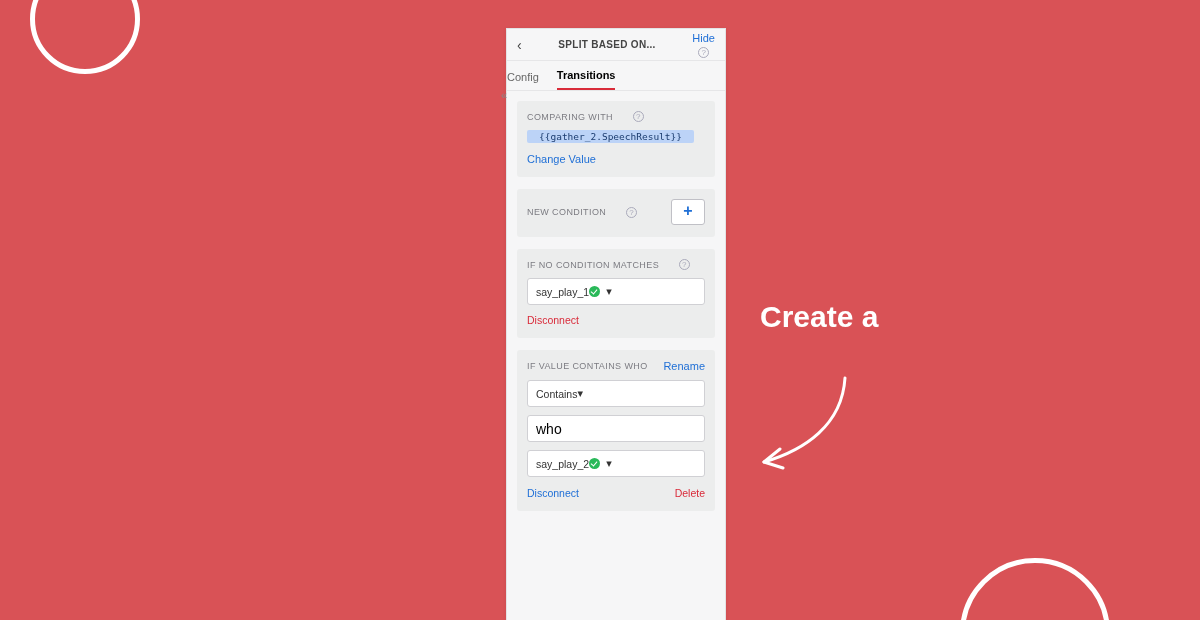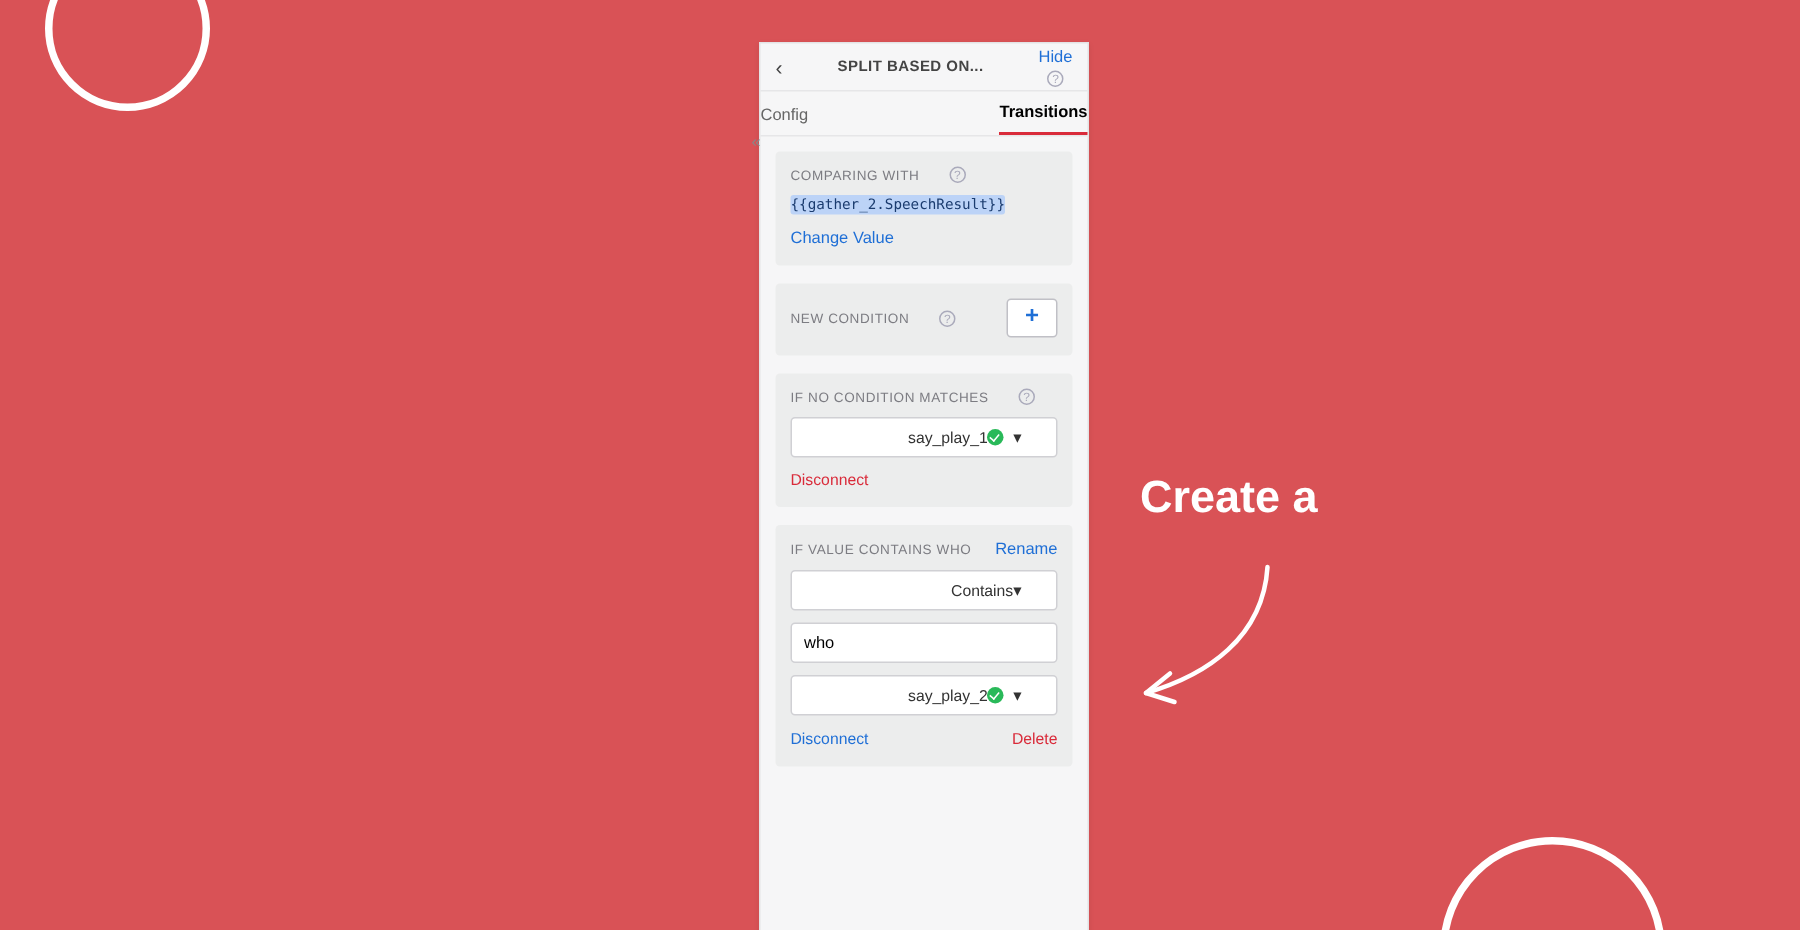--- a/index.html
+++ b/index.html
@@ -7,21 +7,21 @@
     width: 1200px; height: 620px;
     background: #d95256;
     font-family: -apple-system, BlinkMacSystemFont, "Segoe UI", Arial, sans-serif;
     position: relative; overflow: hidden;
   }
   .deco-circle { position:absolute; border:5px solid #fff; border-radius:50%; }
   .deco-tl { width:110px; height:110px; top:-36px; left:30px; }
   .deco-br { width:150px; height:150px; bottom:-88px; right:90px; }
 
   .callout {
-    position:absolute; top:315px; left:760px; color:#fff;
+    position:absolute; top:300px; left:760px; color:#fff;
     font-weight:800; font-size:30px; line-height:1.12;
   }
   .arrow-wrap { position:absolute; top:370px; left:750px; }
 
   .panel {
     position:absolute; top:28px; left:506px;
     width:220px; height:665px;
     background:#f6f6f7; border:1px solid #e3e3e5;
     font-size:11px; color:#333;
     display:flex; flex-direction:column;
@@ -33,60 +33,60 @@
   }
   .back-btn{ font-size:14px; color:#444; cursor:pointer; }
   .panel-title{ font-size:10px; font-weight:700; letter-spacing:.3px; color:#444; }
   .hide-link{ color:#1f6fd6; font-size:11px; cursor:pointer; display:flex; align-items:center; gap:3px;flex-direction:column;}
   .help-ic{ display:inline-block; width:11px;height:11px;border:1px solid #aab; border-radius:50%; font-size:8px; line-height:10px; text-align:center; color:#aab;}
   .collapse-handle{
     position:absolute; left:-6px; top:60px;
     font-size:11px; color:#888;
   }
   .tabs{
-    display:flex; justify-content:space-between; gap:18px;
+    display:flex; justify-content:flex-start; gap:18px;
     border-bottom:1px solid #e6e6e8; height:30px; align-items:flex-end;
   }
   .tab{ font-size:11px; color:#666; padding-bottom:7px; cursor:pointer;}
   .tab.active{ color:#000; font-weight:700; border-bottom:2px solid #d92b3a; }
 
   .body{ padding:10px; flex:1; overflow:auto; }
   .card{
     background:#eceded; border-radius:3px;
     padding:10px 10px 12px; margin-bottom:12px;
   }
   .card-label{ font-size:9px; color:#7c7c82; letter-spacing:.4px; display:flex; align-items:center; gap:20px;}
   .card-label .help{font-size:8px;}
   .placeholder-token{
     margin-top:8px; display:inline-block;
     background:#bcd3f7; color:#1b3c6f;
     font-family:ui-monospace,Menlo,monospace; font-size:9.5px;
-    padding:1px 0; border-radius:2px;
+    padding:1px 12px; border-radius:2px;
   }
   .link{ color:#1f6fd6; cursor:pointer; }
   .section-top{ display:flex; justify-content:space-between; align-items:center; }
   .add-btn{
     width:34px;height:26px;border:1px solid #c0c0c6;border-radius:3px;background:#fff;
     color:#1f6fd6;font-size:16px;font-weight:700;line-height:22px;text-align:center;cursor:pointer;
   }
   .select-row{
     margin-top:8px; height:27px; background:#fff; border:1px solid #d0d0d4; border-radius:3px;
-    display:flex; align-items:center; justify-content:flex-end; padding:0 23px;
+    display:flex; align-items:center; justify-content:flex-start; padding:0 8px;
     font-size:10.5px; cursor:pointer;
   }
   .chev{ font-size:11px; color:#333; }
   .ok-ic{ width:11px;height:11px;border-radius:50%;background:#29b959;display:inline-block;position:relative;margin-right:4px;}
   .ok-ic::after{content:"";position:absolute;left:3px;top:1.5px;width:3px;height:5px;border:solid #fff;border-width:0 1.5px 1.5px 0;transform:rotate(40deg);}
   .right-cluster{ display:flex; align-items:center; gap:2px;}
   .danger{ color:#d92b3a; cursor:pointer; }
   .input-row{
     margin-top:8px; height:27px; background:#fff; border:1px solid #d0d0d4; border-radius:3px;
     padding:0 8px; font-size:10.5px; display:flex; align-items:center;
   }
-  .input-row input{ border:none; outline:none; width:100%; font-size:11px; }
+  .input-row input{ border:none; outline:none; width:100%; font-size:14px; }
   .card-foot{ display:flex; justify-content:space-between; margin-top:10px; font-size:10.5px; }
 </style>
 </head>
 <body>
 
 <div class="deco-circle deco-tl"></div>
 <div class="deco-circle deco-br"></div>
 
 <div class="callout">
   <div>Create a</div>

